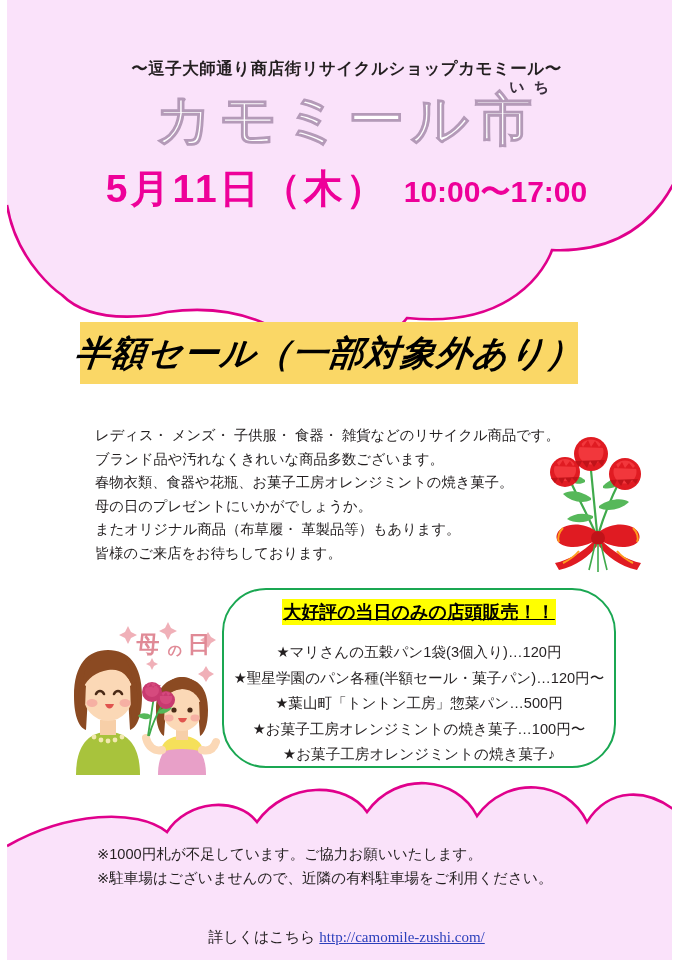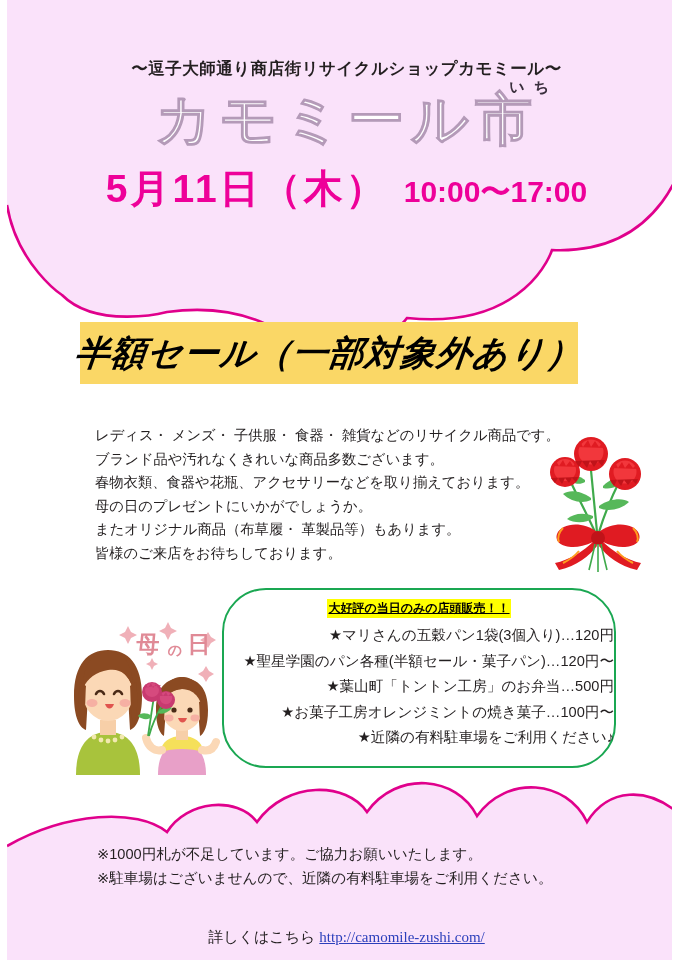--- a/index.html
+++ b/index.html
@@ -77,25 +77,25 @@
 
   
   #green-box{
     position:absolute;left:215px;top:588px;width:394px;height:180px;
     border:2.4px solid #1aa752;border-radius:44px;background:#ffffff;
     z-index:7;box-sizing:border-box;
     display:flex;flex-direction:column;align-items:center;
     padding-top:9px;
   }
   #promo-heading{
-    background:#ffff00;color:#000;font-size:12px;font-weight:bold;
+    background:#ffff00;color:#000;font-size:18px;font-weight:bold;
     text-decoration:underline;padding:1px 1px;white-space:nowrap;
     margin-bottom:5px;
   }
-  #promo-list{list-style:none;margin:0;padding:0;width:100%;text-align:right;}
+  #promo-list{list-style:none;margin:10px;padding:0;width:100%;text-align:center;}
   #promo-list li{
     font-size:14.6px;color:#231f20;line-height:25.5px;white-space:nowrap;
   }
 
   
   #footer-notes{position:absolute;left:90px;top:842px;z-index:8;}
   #footer-notes .ln{
     font-size:14.6px;color:#231f20;line-height:24px;white-space:nowrap;
   }
   #url-line{
@@ -143,21 +143,21 @@
     </div>
   </div>
 
   <div id="sale-banner">
     <span id="sale-text">半額セール（一部対象外あり）</span>
   </div>
 
   <div id="body-copy">
     <div class="ln">レディス・ メンズ・ 子供服・ 食器・ 雑貨などのリサイクル商品です。</div>
     <div class="ln">ブランド品や汚れなくきれいな商品多数ございます。</div>
-    <div class="ln">春物衣類、食器や花瓶、アクセサリーなどを取り揃えております。</div>
+    <div class="ln">春物衣類、食器や花瓶、お菓子工房オレンジミントの焼き菓子。</div>
     <div class="ln">母の日のプレゼントにいかがでしょうか。</div>
     <div class="ln">またオリジナル商品（布草履・ 革製品等）もあります。</div>
     <div class="ln">皆様のご来店をお待ちしております。</div>
   </div>
 
   <svg id="bouquet" viewBox="0 0 135 160">
 
     <g stroke="#3faa4b" stroke-width="2.2" fill="none">
       <path d="M62,112 C60,92 58,72 55,40"></path>
       <path d="M64,112 C70,92 78,74 86,58"></path>
@@ -306,23 +306,23 @@
         <path d="M116,96 l3,-4 l2,4 l3,-4 l2,4 l3,-3 l2,3 z" fill="#c83a70"></path>
       </g>
     </g>
   </svg>
 
   <div id="green-box">
     <div id="promo-heading">大好評の当日のみの店頭販売！！</div>
     <ul id="promo-list">
       <li>★マリさんの五穀パン1袋(3個入り)…120円</li>
       <li>★聖星学園のパン各種(半額セール・菓子パン)…120円〜</li>
-      <li>★葉山町「トントン工房」のお弁当…500円</li>
+      <li>★葉山町「トントン工房」惣菜パン…500円</li>
       <li>★お菓子工房オレンジミントの焼き菓子…100円〜</li>
-      <li>★近隣の有料駐車場をご利用ください♪</li>
+      <li>★お菓子工房オレンジミントの焼き菓子♪</li>
     </ul>
   </div>
 
   <svg id="cloud-bottom" class="cloud-band" viewBox="0 0 679 200" preserveAspectRatio="none">
     <defs>
       <clipPath id="clipBot">
         <path d="M0,200 H679 V60
                  C640,22 600,30 580,62
                  C560,20 500,14 470,56
                  C450,16 390,10 360,52

